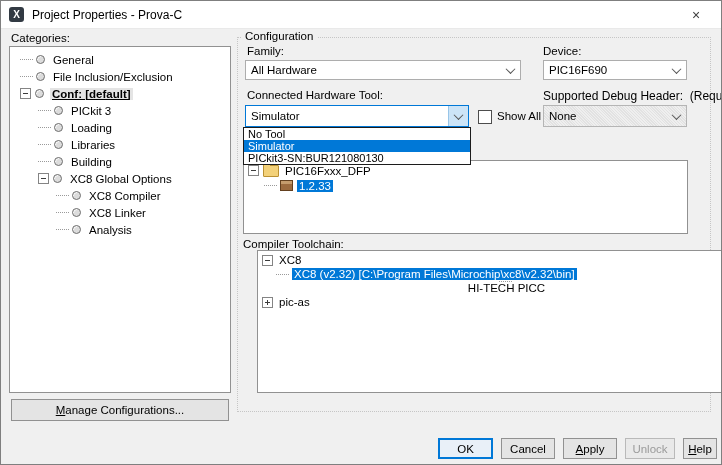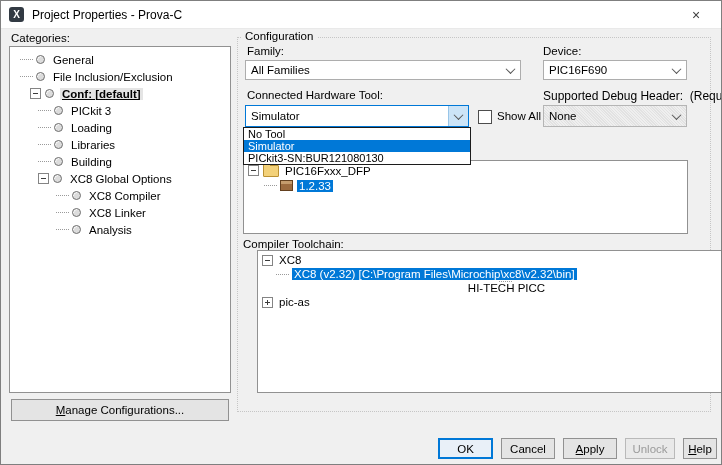--- a/index.html
+++ b/index.html
@@ -96,21 +96,21 @@
       <div class="tree-row" style="padding-left: 10px;">
         <span class="stub"></span>
         <span class="circle"></span>
         <span class="lbl">General</span>
       </div>
       <div class="tree-row" style="padding-left: 10px;">
         <span class="stub"></span>
         <span class="circle"></span>
         <span class="lbl">File Inclusion/Exclusion</span>
       </div>
-      <div class="tree-row" style="padding-left: 20px;">
+      <div class="tree-row" style="padding-left: 10px;">
         <span class="exp"></span>
         <span class="circle"></span>
         <span class="lbl cat-sel">Conf: [default]</span>
       </div>
       <div class="tree-row" style="padding-left: 28px;">
         <span class="stub"></span>
         <span class="circle"></span>
         <span class="lbl">PICkit 3</span>
       </div>
       <div class="tree-row" style="padding-left: 28px;">
@@ -153,21 +153,21 @@
   <button class="btn manage-btn">
       <span class="mn">M</span>
       <span>anage Configurations...</span>
     </button>
 
   <div class="groupbox"></div>
   <div class="group-label">Configuration</div>
 
   <div class="field-label" style="left:246px;top:44px;">Family:</div>
   <div class="combo" style="left:244px;top:59px;width:276px;">
-    <div class="val">All Families</div>
+    <div class="val">All Hardware</div>
     <div class="arrow-zone">
         <div class="chev"></div>
       </div>
   </div>
 
   <div class="field-label" style="left:542px;top:44px;">Device:</div>
   <div class="combo" style="left:542px;top:59px;width:144px;">
     <div class="val">PIC16F690</div>
     <div class="arrow-zone">
         <div class="chev"></div>

